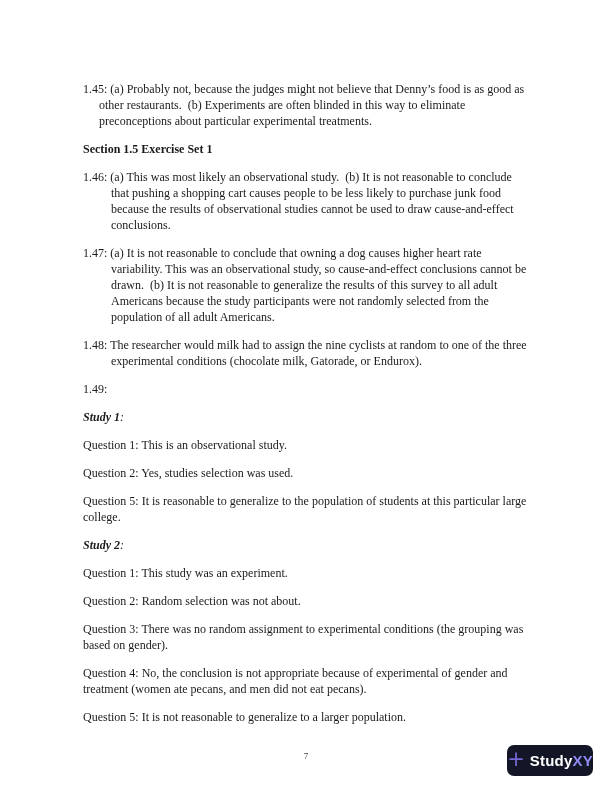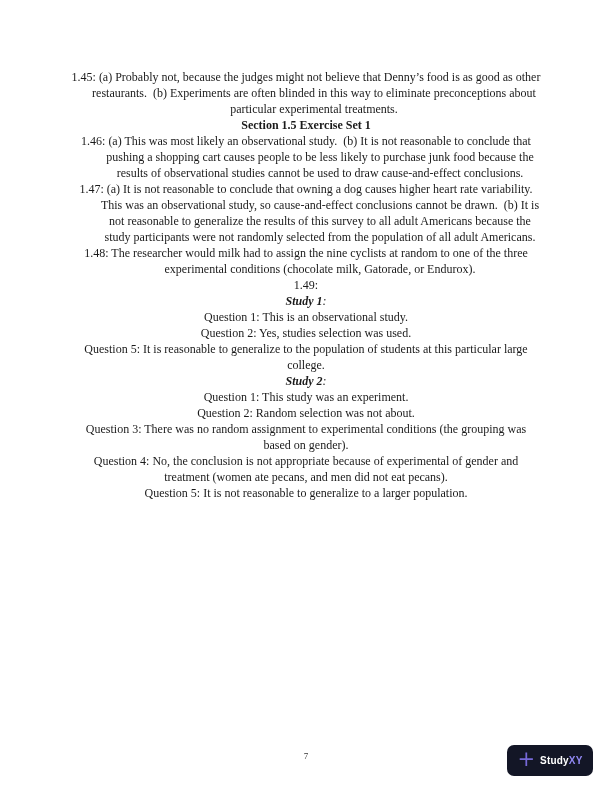--- a/index.html
+++ b/index.html
@@ -19,21 +19,21 @@
     font-size: 12px;
     line-height: 16px;
     color: #1a1a1a;
   }
   .content {
     position: absolute;
     left: 71px;
     top: 69px;
     width: 470px;
   }
-  .content p { margin: 0; white-space: pre-wrap; text-align: center; }
+  .content p { margin: 12px; white-space: pre-wrap; }
   
   .ans      { padding-left: 28px; text-indent: -28px; margin-bottom: 7px; }
   .ans-sm   { padding-left: 16px; text-indent: -16px; margin-bottom: 7px; }
   .sec      { font-weight: bold; margin-top: 15px; margin-bottom: 7px; }
   .study-head { margin-top: 15px; margin-bottom: 10px; margin-left: 27px; font-style: italic; }
   .study-head .t { font-weight: bold; }
   .q        { margin-left: 38px; margin-bottom: 10px; }
   
   .page-number {
     position: absolute;
@@ -64,21 +64,21 @@
     font-family: "DejaVu Sans", sans-serif;
     font-size: 21px;
     font-weight: 400;
     line-height: 1;
     color: #7668d8;
     margin-top: -2px;
   }
   .logo .brand {
     font-family: "Liberation Sans", "DejaVu Sans", sans-serif;
     font-weight: bold;
-    font-size: 10px;
+    font-size: 15px;
     line-height: 1;
     color: #ffffff;
     letter-spacing: 0.2px;
   }
   .logo .brand .xy { color: #9188f2; }
 </style>
 </head>
 <body>
 
 <div class="page">

